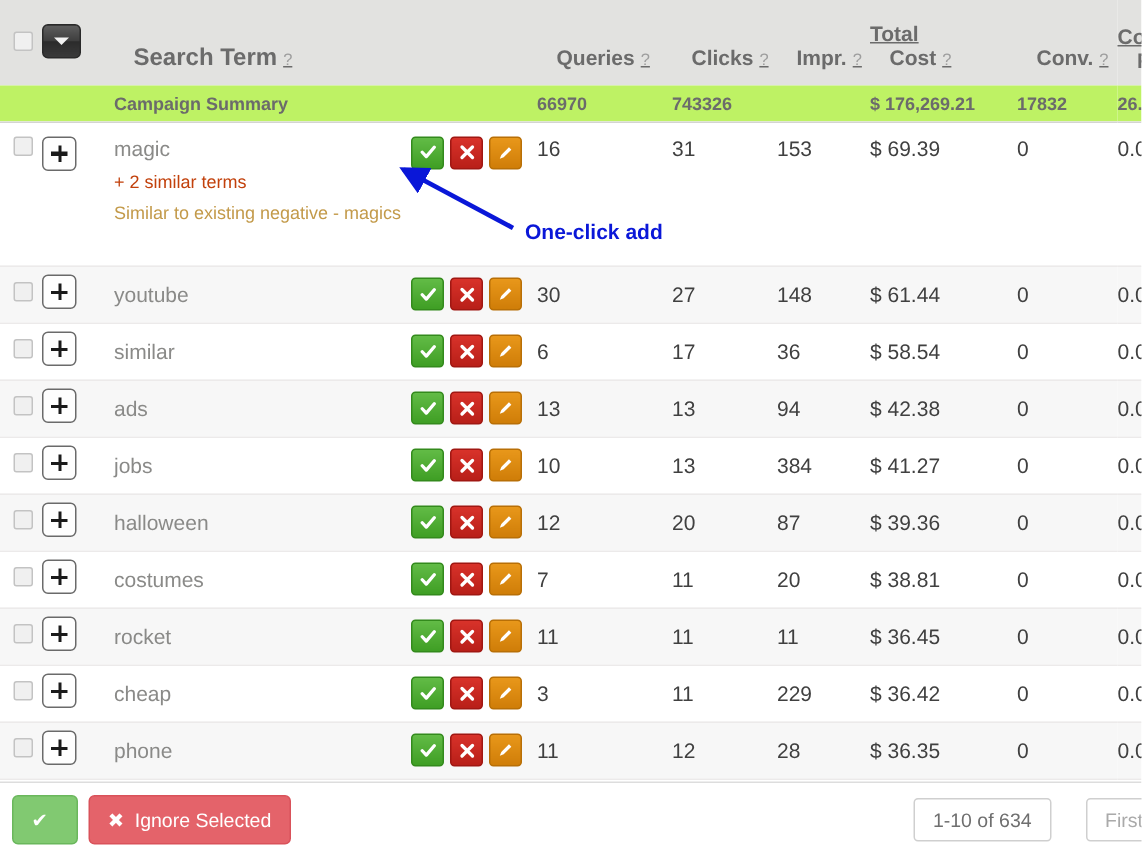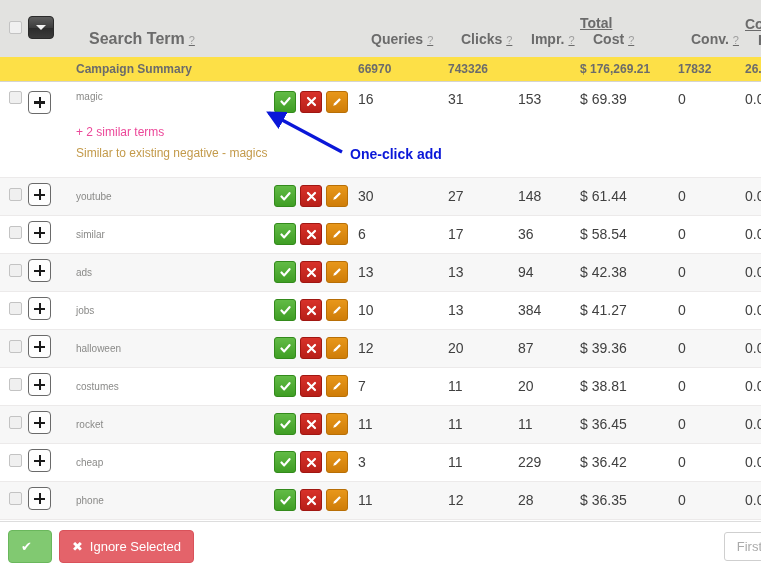--- a/index.html
+++ b/index.html
@@ -56,21 +56,21 @@
     font-weight: normal;
     margin-left: 4px;
     cursor: pointer;
   }
   .wrap2 { display: block; line-height: 16px; }
 
   th.th-check { padding-bottom: 0; vertical-align: middle; }
   th.th-plus  { padding-bottom: 0; vertical-align: middle; }
 
   
-  tr.summary-row { background: #fde047; height: 24px; }
+  tr.summary-row { background: #bef264; height: 24px; }
   tr.summary-row td {
     padding: 0;
     font-weight: bold;
     font-size: 12px;
     color: #6b6b6b;
     border-bottom: 1px solid #d4d4d2;
     white-space: nowrap;
   }
   tr.summary-row td.sum-term { padding-left: 4px; }
 
@@ -80,27 +80,27 @@
   tbody tr.data-row.first-row { height: 96px; background: #ffffff; vertical-align: top; }
   tbody td {
     padding: 0;
     font-size: 14px;
     color: #7a7a7a;
     border-bottom: 1px solid #eceaea;
     white-space: nowrap;
   }
   tbody tr.first-row td { padding-top: 9px; vertical-align: top; }
 
-  .term-name { font-size: 10px; color: #8a8a88; padding-left: 4px; display: block; }
+  .term-name { font-size: 14px; color: #8a8a88; padding-left: 4px; display: block; }
   .term-sub-link {
     display: block;
-    color: #ec4899;
+    color: #c2410c;
     font-size: 12px;
     padding-left: 4px;
-    margin-top: 23px;
+    margin-top: 7px;
     cursor: pointer;
   }
   .term-sub-note {
     display: block;
     color: #c39a4a;
     font-size: 12px;
     padding-left: 4px;
     margin-top: 5px;
     line-height: 18px;
     white-space: normal;
@@ -659,20 +659,21 @@
 
 <div class="bottom-bar">
   <div class="btn-neg">
     <span class="btn-ico">✔</span>
   </div>
   <div class="btn-ign">
     <span class="btn-ico">✖</span>
     <span>Ignore Selected</span>
   </div>
   <div class="pager-spacer"></div>
+  <div class="pager-count">1-10 of 634</div>
   <div class="pager-first">First</div>
 </div>
 
 <div class="annot-layer">
   <svg width="761" height="569" style="position:absolute;left:0;top:0;">
     <defs>
       <marker id="arrowhead" markerWidth="6" markerHeight="6" refX="5" refY="3" orient="auto">
         <polygon points="0 0, 6 3, 0 6" fill="#0a17d8"></polygon>
       </marker>
     </defs>

